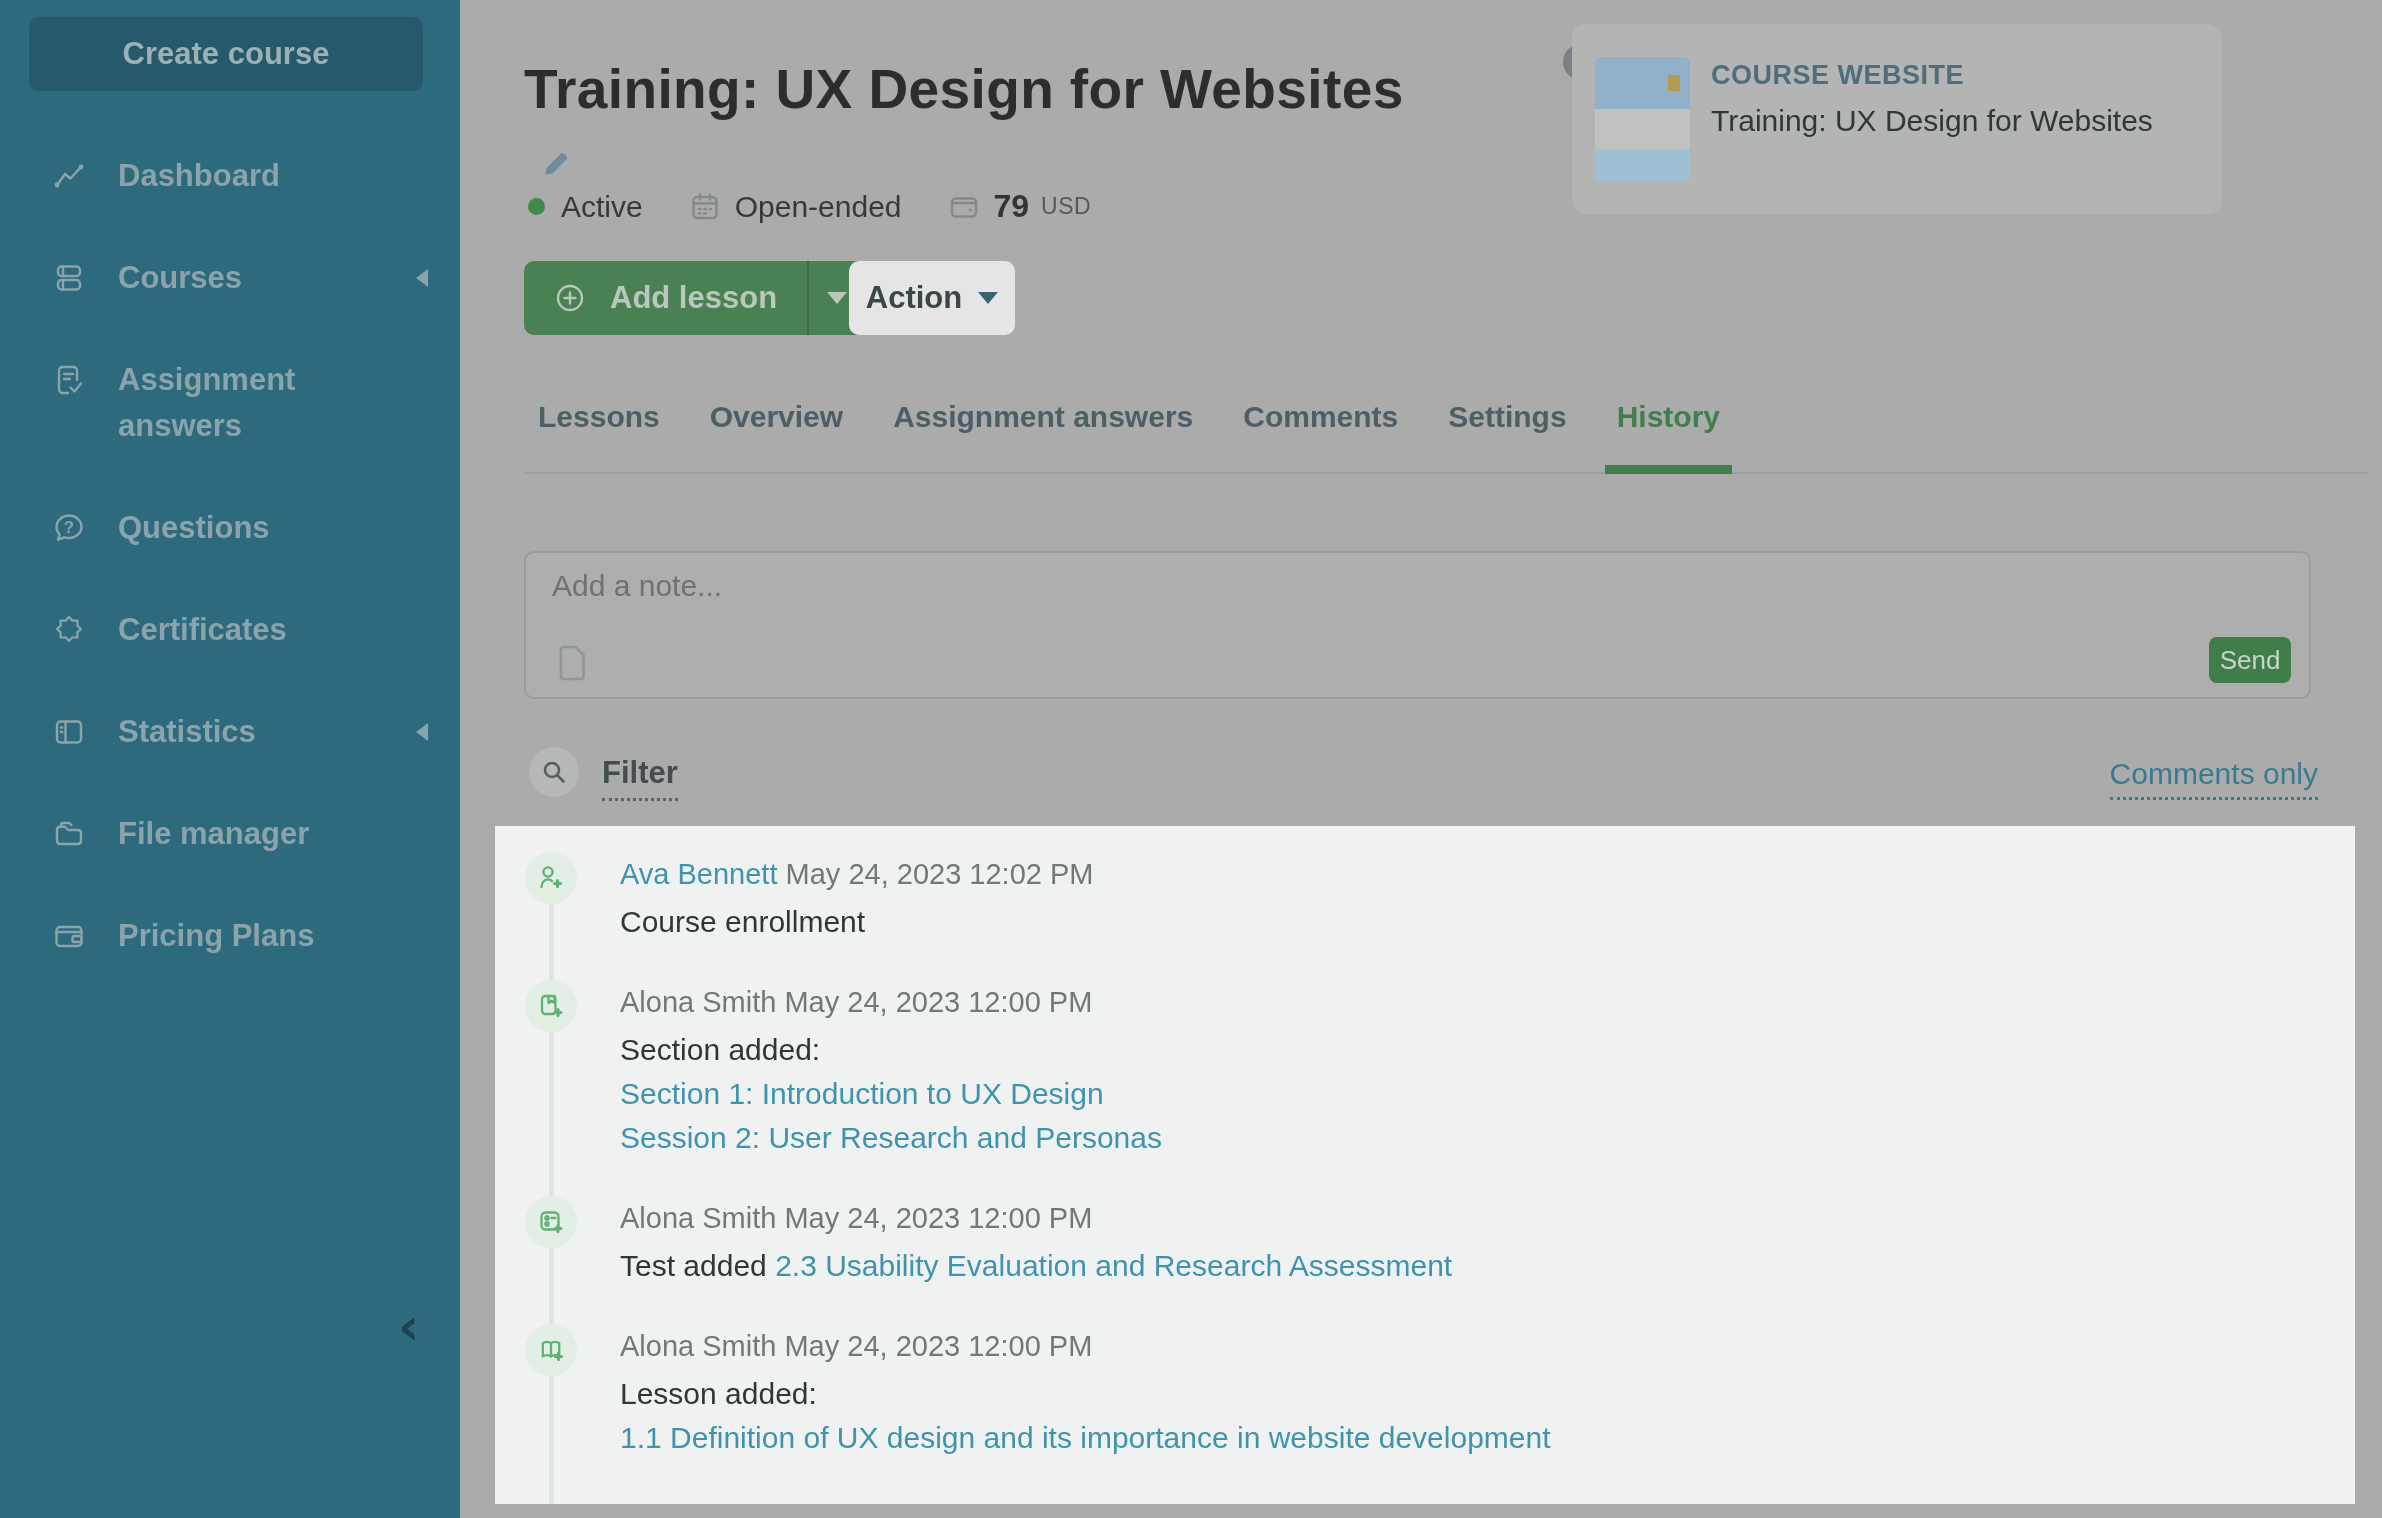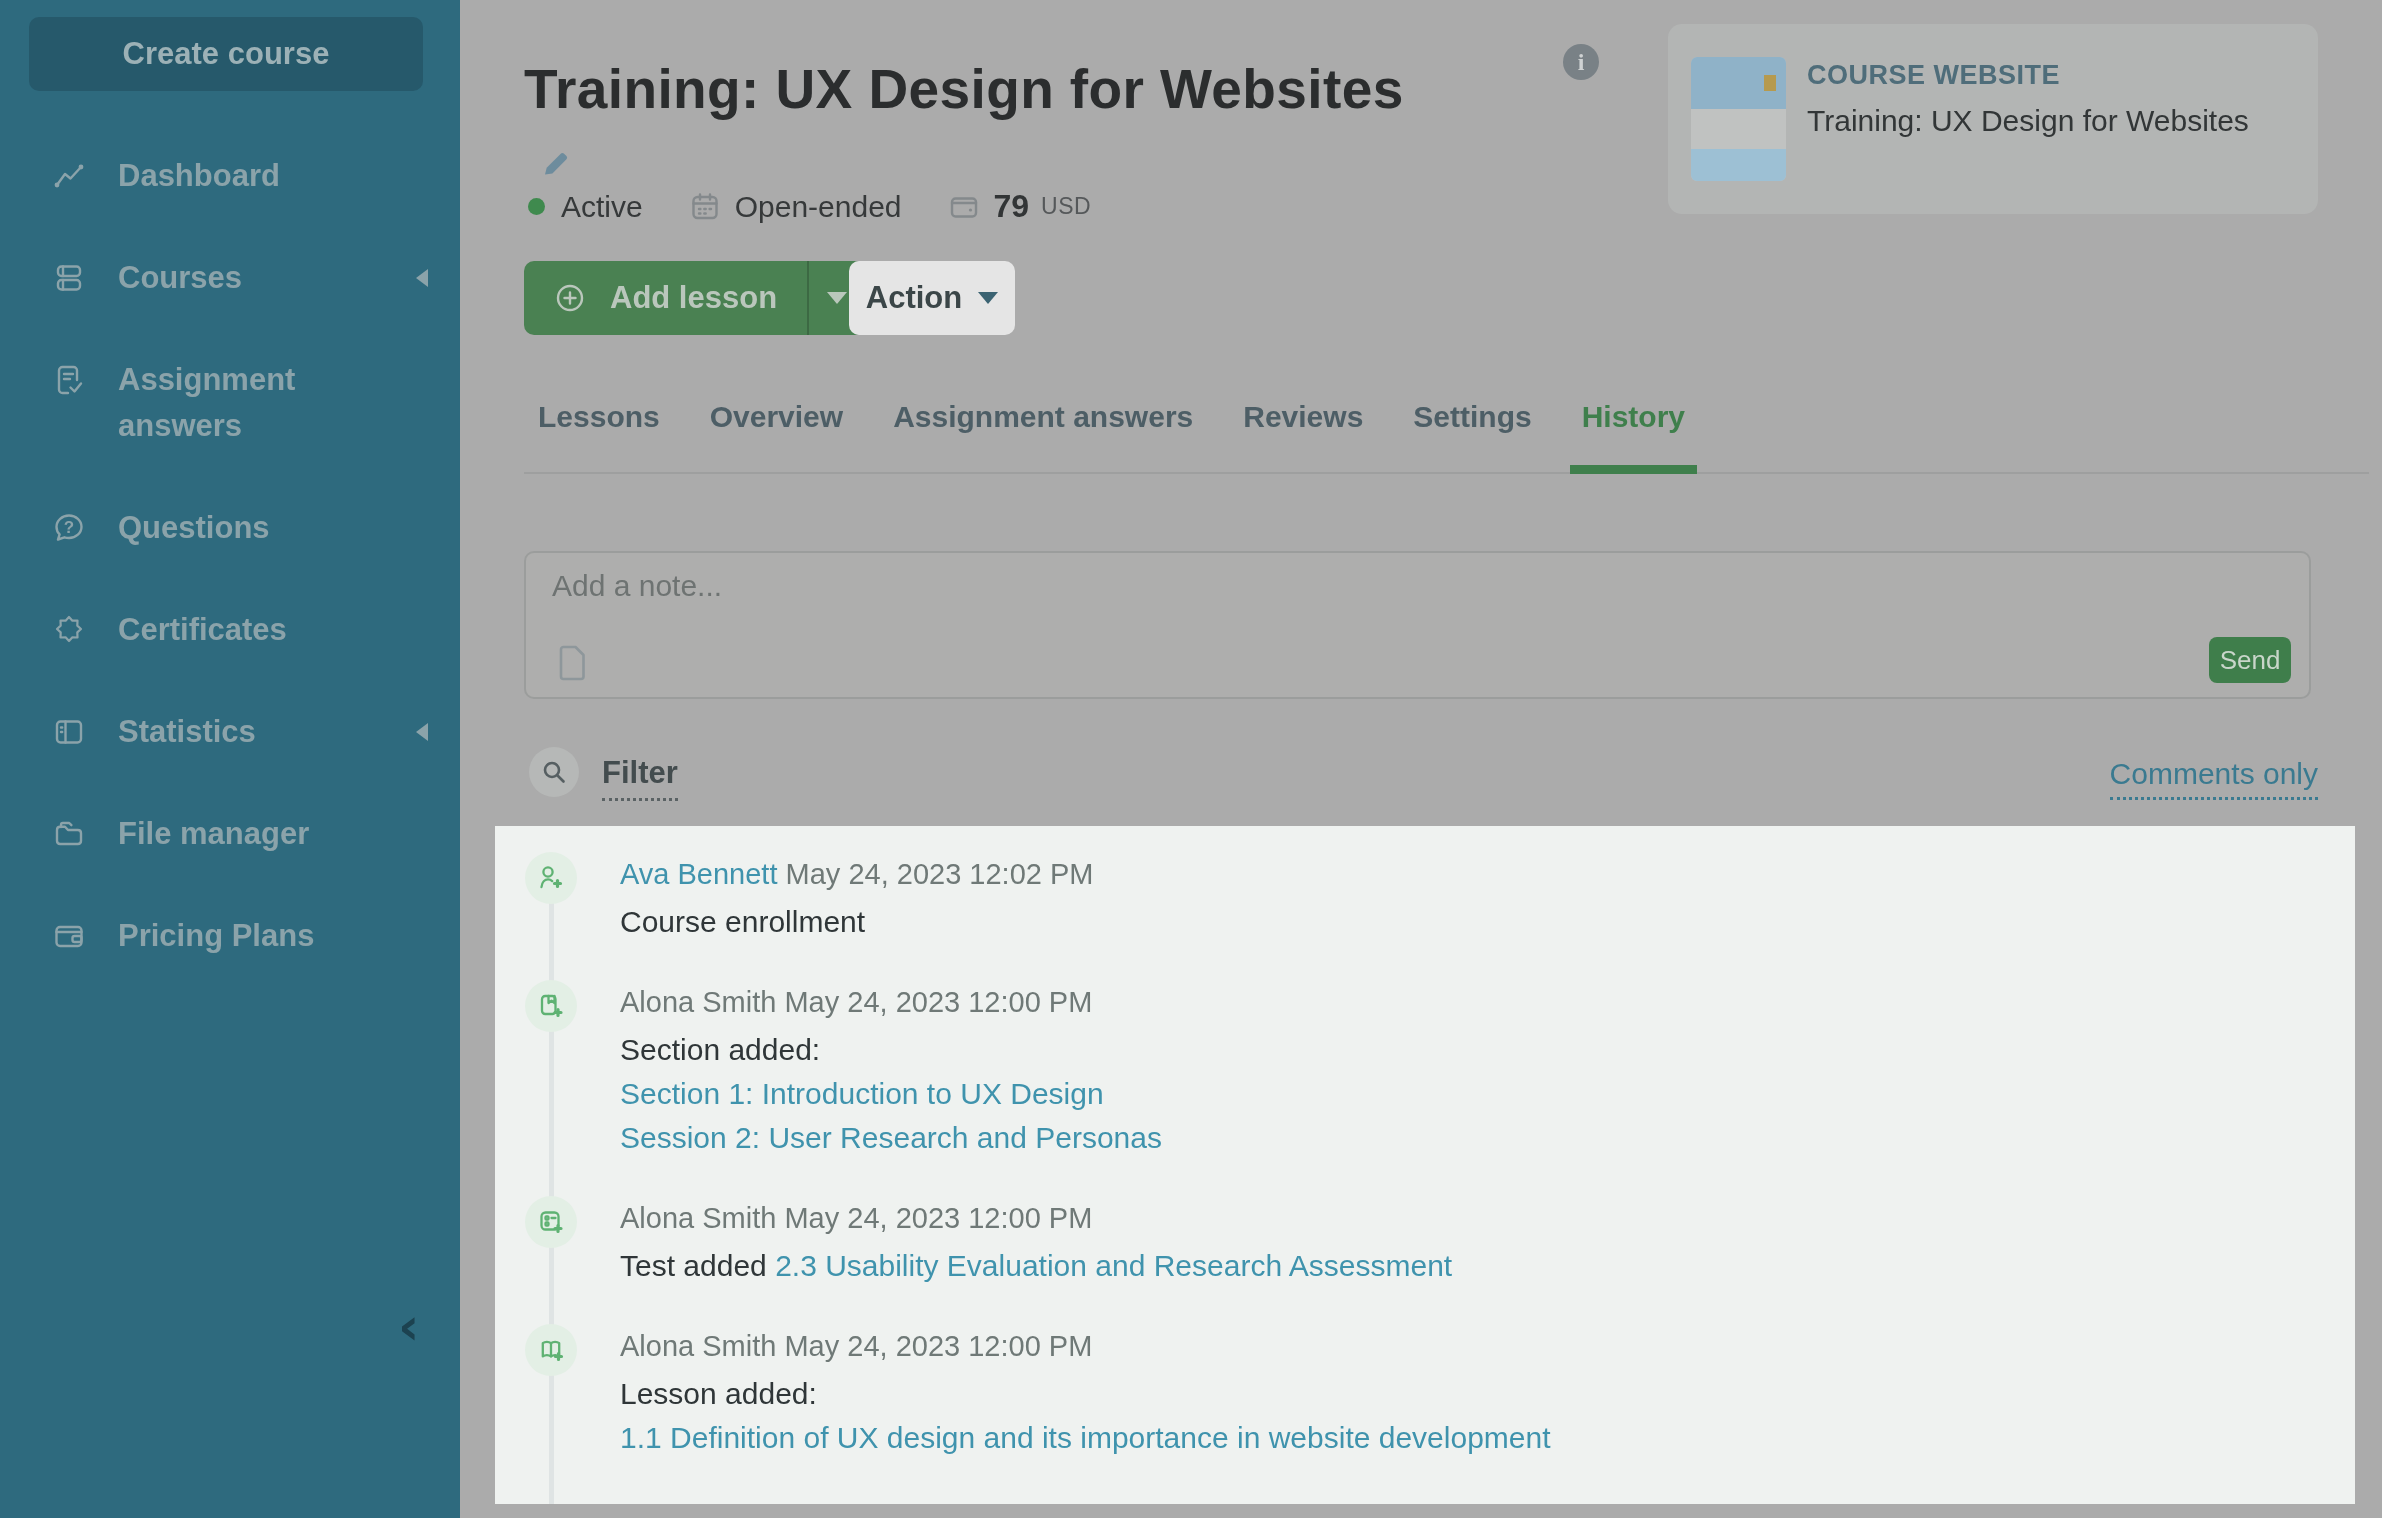--- a/index.html
+++ b/index.html
@@ -70,21 +70,21 @@
 
   
   .filter-btn{position:absolute;left:529px;top:747px;width:50px;height:50px;border-radius:50%;background:#b6b8b7;
     display:flex;align-items:center;justify-content:center;border:none;cursor:pointer}
   .filter-label{position:absolute;left:602px;top:755px;font-size:31px;font-weight:bold;color:#434c4e;
     border-bottom:3px dotted #5a6264;padding-bottom:7px;cursor:pointer}
   .comments-only{position:absolute;right:64px;top:757px;font-size:30px;color:#3a7a90;
     border-bottom:3px dotted #3a7a90;padding-bottom:6px;cursor:pointer;text-decoration:none}
 
   
-  .site-card{position:absolute;left:1668px;top:24px;width:650px;height:190px;background:#b3b5b4;border-radius:14px}
+  .site-card{position:absolute;left:1572px;top:24px;width:650px;height:190px;background:#b3b5b4;border-radius:14px}
   .thumb{position:absolute;left:23px;top:33px;width:95px;height:124px;border-radius:6px;overflow:hidden;background:#c1c3c2}
   .thumb .t-hero{height:52px;background:#8fb2c8;position:relative}
   .thumb .t-hero i{position:absolute;right:10px;top:18px;width:12px;height:16px;background:#b69a4e;display:block}
   .thumb .t-mid{height:40px;background:#c0c2c1}
   .thumb .t-bot{height:32px;background:#9dc0d4}
   .site-label{position:absolute;left:139px;top:36px;font-size:27px;font-weight:bold;color:#4f6d7a;letter-spacing:.5px}
   .site-title{position:absolute;left:139px;top:80px;font-size:30px;color:#323637}
   .site-domain-row{position:absolute;left:139px;top:124px;display:flex;align-items:center}
   .site-dot{width:17px;height:17px;border-radius:50%;background:#3e7f4f;margin-right:18px}
   .site-domain{font-size:32px;color:#336e82;border-bottom:3px dotted #336e82;padding-bottom:6px;text-decoration:none;cursor:pointer}
@@ -265,21 +265,21 @@
     <div class="t-bot"></div>
   </div>
   <div class="site-label">COURSE WEBSITE</div>
   <div class="site-title">Training: UX Design for Websites</div>
 </div>
 
 <div class="tabs">
   <div class="tab">Lessons</div>
   <div class="tab">Overview</div>
   <div class="tab">Assignment answers</div>
-  <div class="tab">Reviews</div>
+  <div class="tab">Comments</div>
   <div class="tab">Settings</div>
   <div class="tab active">History</div>
 </div>
 
 <div class="composer">
   <textarea placeholder="Add a note..." style=""></textarea>
   <span class="attach">
     <svg width="36" height="40" viewBox="0 0 36 40" fill="none" stroke="#8e979b" stroke-width="2.6" stroke-linecap="round" stroke-linejoin="round">
       <path d="M9.5 4h12l8 8v21.5a2.5 2.5 0 0 1-2.5 2.5H9.5A2.5 2.5 0 0 1 7 33.5v-27A2.5 2.5 0 0 1 9.5 4Z"></path>
     </svg>

